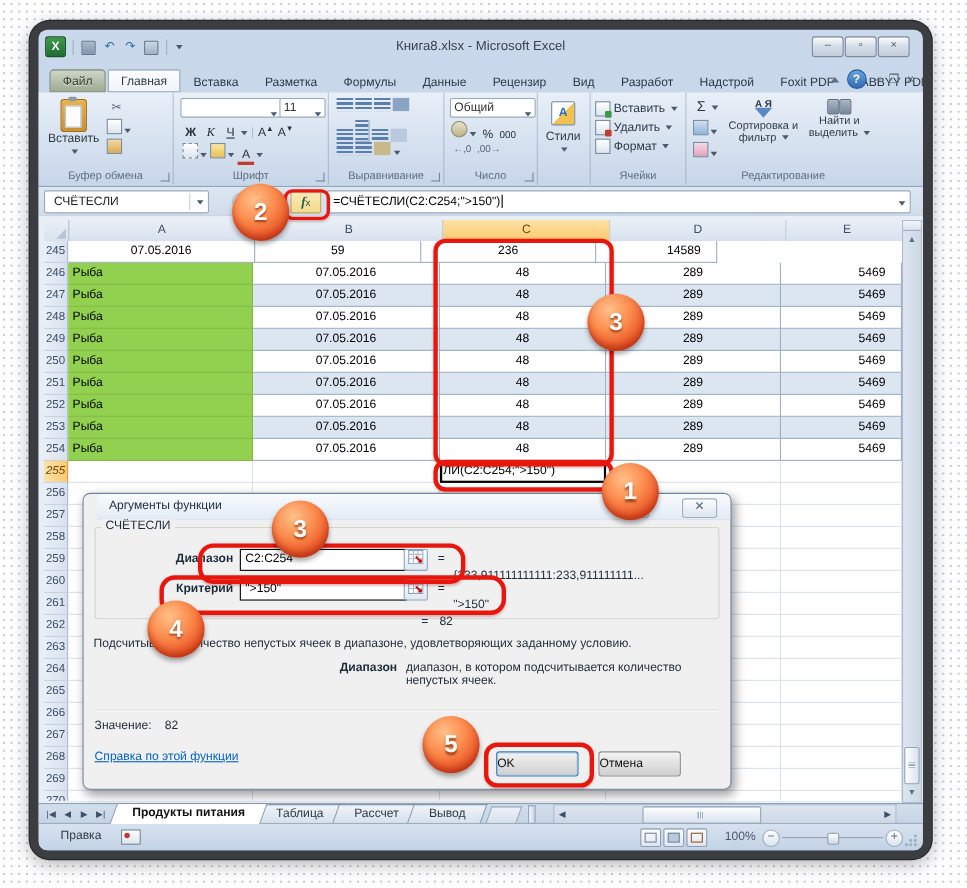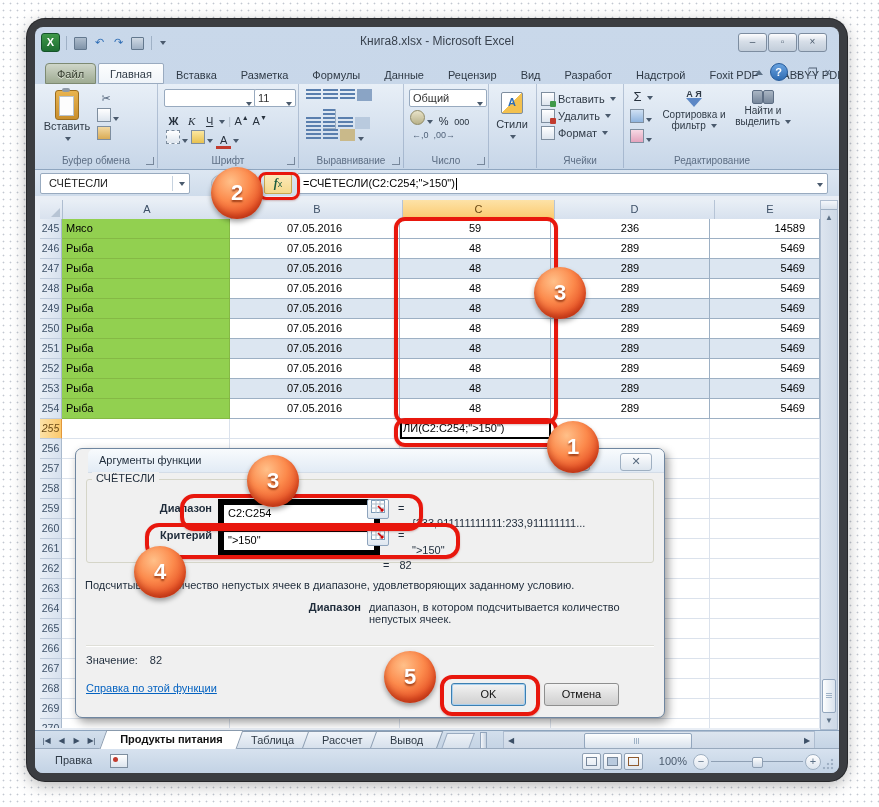--- a/index.html
+++ b/index.html
@@ -126,38 +126,38 @@
   .dtitle .txt{position:absolute;left:11px;top:5px;color:#1e2b3a;}
   .dhelp{position:absolute;right:74px;top:4px;width:24px;height:16px;text-align:center;color:#5a6c80;
          border:1px solid #9fb0c2;border-radius:3px;background:linear-gradient(#fdfdfe,#dde5ee);line-height:15px;font-size:10px;}
   .dclose{position:absolute;right:12px;top:4px;width:30px;height:16px;text-align:center;color:#5a6c80;
           border:1px solid #9fb0c2;border-radius:3px;background:linear-gradient(#fdfdfe,#dde5ee);line-height:14px;font-size:11px;}
   .gbox{position:absolute;left:10px;top:30px;width:566px;height:82px;border:1px solid #d5d5c8;border-radius:3px;}
   .gbox-label{position:absolute;left:16px;top:23px;background:#f0f0f0;padding:0 4px;color:#1e2b3a;}
   .drow{position:absolute;left:0;height:20px;width:100%;}
   .r1{top:50px}.r2{top:77px}
   .flabel{position:absolute;left:60px;width:76px;text-align:right;font-weight:bold;color:#1e2b3a;line-height:19px;}
-  .finput{position:absolute;left:142px;width:146px;height:18px;background:#fff;border:6px solid #000000;
+  .finput{position:absolute;left:142px;width:146px;height:18px;background:#fff;border:1px solid #000000;
           line-height:17px;padding-left:4px;color:#000;}
   .fpicker{position:absolute;left:291px;top:0px;width:20px;height:18px;border:1px solid #8ea4bd;border-radius:2px;
            background:linear-gradient(#fefefe,#dfe7f0);text-align:center;}
   .feq{position:absolute;left:322px;line-height:19px;color:#1e2b3a;}
   .fres{position:absolute;left:336px;line-height:19px;color:#1e2b3a;white-space:nowrap;margin-top:15px;}
   .eq82{position:absolute;left:307px;top:110px;color:#1e2b3a;}
   .eq82 span{margin-right:10px}
   .ddesc{position:absolute;left:9px;top:130px;width:572px;color:#1e2b3a;}
   .dargrow{position:absolute;left:0;top:152px;width:100%;}
   .dargname{position:absolute;left:195px;width:90px;text-align:right;font-weight:bold;color:#1e2b3a;}
   .darghelp{position:absolute;left:293px;width:284px;color:#1e2b3a;}
   .dsep{position:absolute;left:10px;right:10px;top:196px;height:1px;background:#dfdfd8;border-bottom:1px solid #fff;}
   .dvalue{position:absolute;left:10px;top:205px;color:#1e2b3a;}
   .dvalue b{font-weight:normal;margin-left:12px}
   .dlink{position:absolute;left:10px;top:233px;color:#0563c1;text-decoration:underline;}
   .dbtn{position:absolute;top:234px;width:73px;height:21px;border:1px solid #8e8f8f;border-radius:3px;
-        background:linear-gradient(#f4f4f4,#e2e2e2 45%,#cfcfcf);text-align:center;line-height:20px;color:#111;}
+        background:linear-gradient(#f4f4f4,#e2e2e2 45%,#cfcfcf);text-align:left;line-height:20px;color:#111;}
   .dok{left:375px;border:1px solid #3c7fb1;box-shadow:0 0 0 1px #a9d0ef inset;}
   .dcancel{left:468px;}
 
   
   .ann{position:absolute;z-index:8;pointer-events:none;}
   .rrect{position:absolute;border:4px solid #e8170d;border-radius:11px;box-shadow:0 1px 2px rgba(120,0,0,.25);}
   .circle{position:absolute;width:52px;height:52px;border-radius:50%;
           background:radial-gradient(circle at 38% 28%,#ffc089,#fc8a4c 40%,#ea5a2b 68%,#cf3317);
           box-shadow:0 3px 5px rgba(0,0,0,.35), inset 0 -4px 6px rgba(140,20,0,.45);
           color:#fff;font-size:22px;font-weight:bold;text-align:center;line-height:52px;
@@ -401,21 +401,20 @@
       <div class="corner"></div>
       <div class="chead wA">A</div>
       <div class="chead wB">B</div>
       <div class="chead wC sel">C</div>
       <div class="chead wD">D</div>
       <div class="chead wE">E</div>
     </div>
     <div class="gbody" id="gridRows">
           <div class="grow">
             <div class="rh">245</div>
-            <div class="c ca wA green">Мясо</div>
             <div class="c cb wB">07.05.2016</div>
             <div class="c cc wC">59</div>
             <div class="c cd wD">236</div>
             <div class="c ce wE">14589</div>
           </div>
           <div class="grow">
             <div class="rh">246</div>
             <div class="c ca wA green">Рыба</div>
             <div class="c cb wB">07.05.2016</div>
             <div class="c cc wC">48</div>

